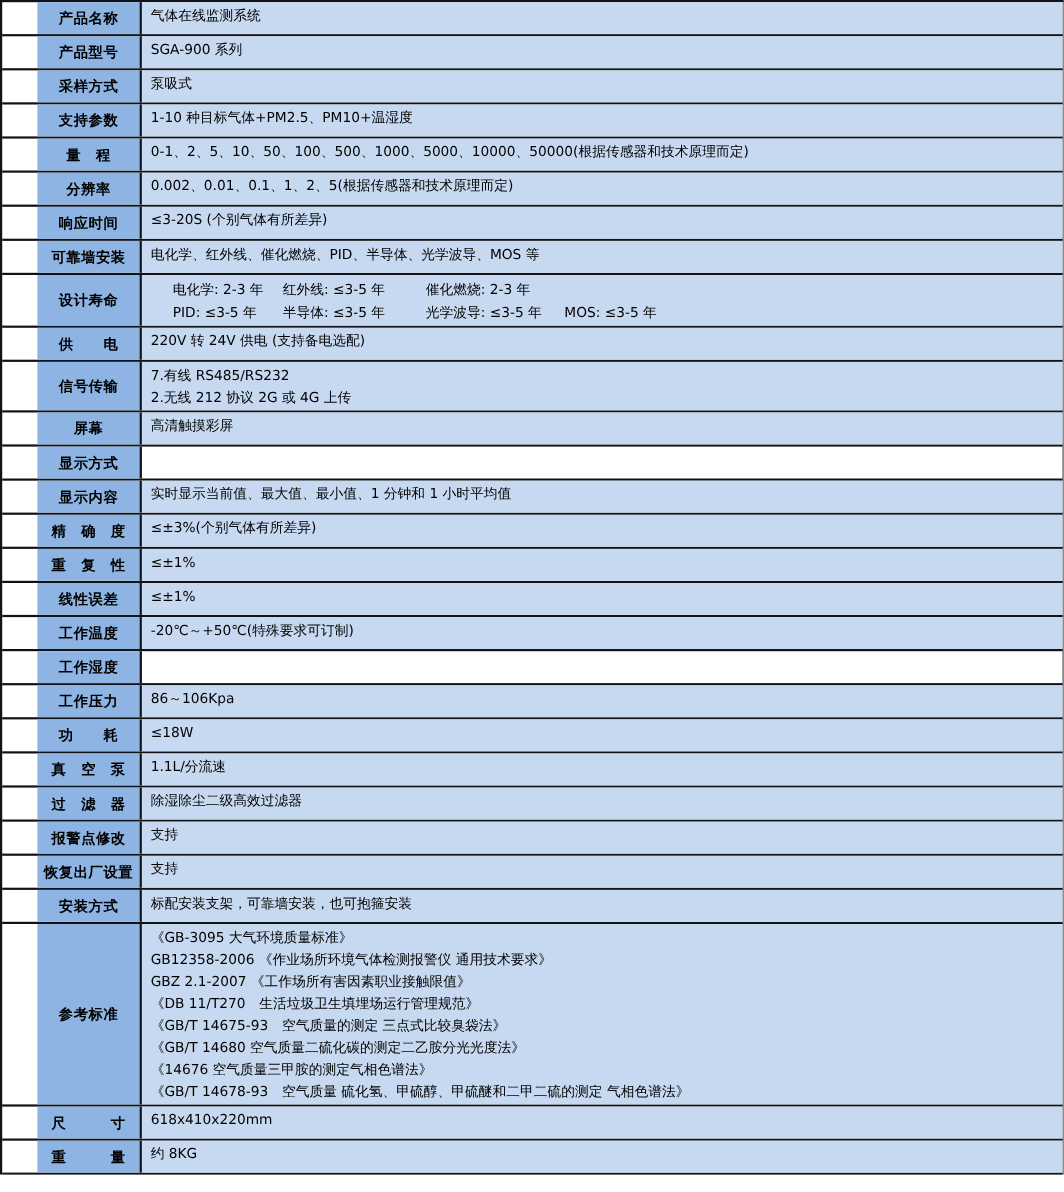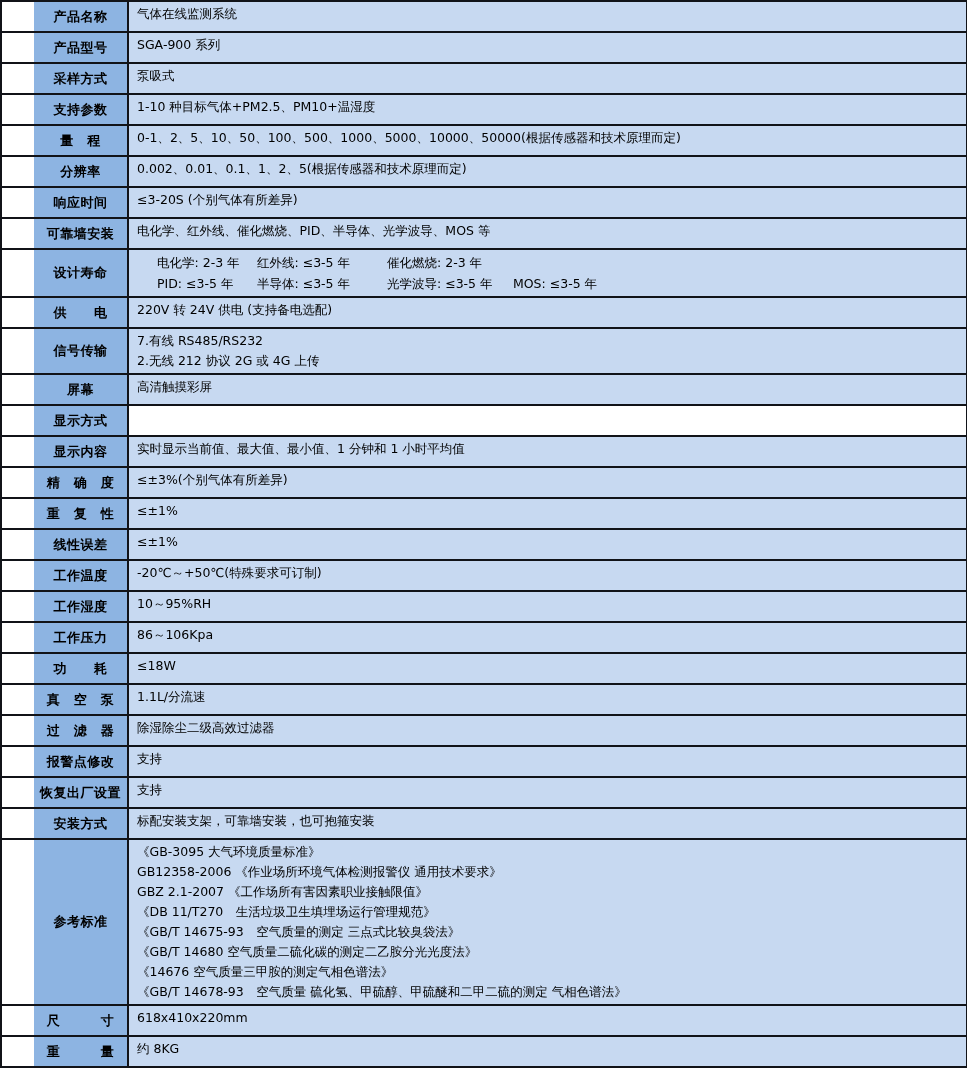--- a/index.html
+++ b/index.html
@@ -177,23 +177,20 @@
       </div>
     </div>
     <div class="row">
       <div class="label-cell">工作温度</div>
       <div class="value-cell">
         <div class="line">-20℃～+50℃(特殊要求可订制)</div>
       </div>
     </div>
     <div class="row">
       <div class="label-cell">工作湿度</div>
-      <div class="value-cell">
-        <div class="line">10～95%RH</div>
-      </div>
     </div>
     <div class="row">
       <div class="label-cell">工作压力</div>
       <div class="value-cell">
         <div class="line">86～106Kpa</div>
       </div>
     </div>
     <div class="row">
       <div class="label-cell">功　　耗</div>
       <div class="value-cell">

